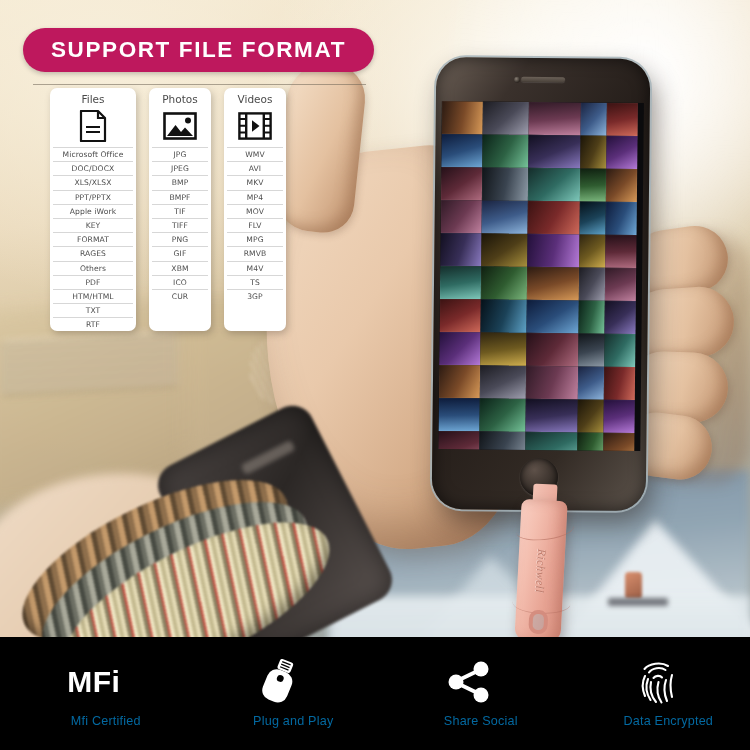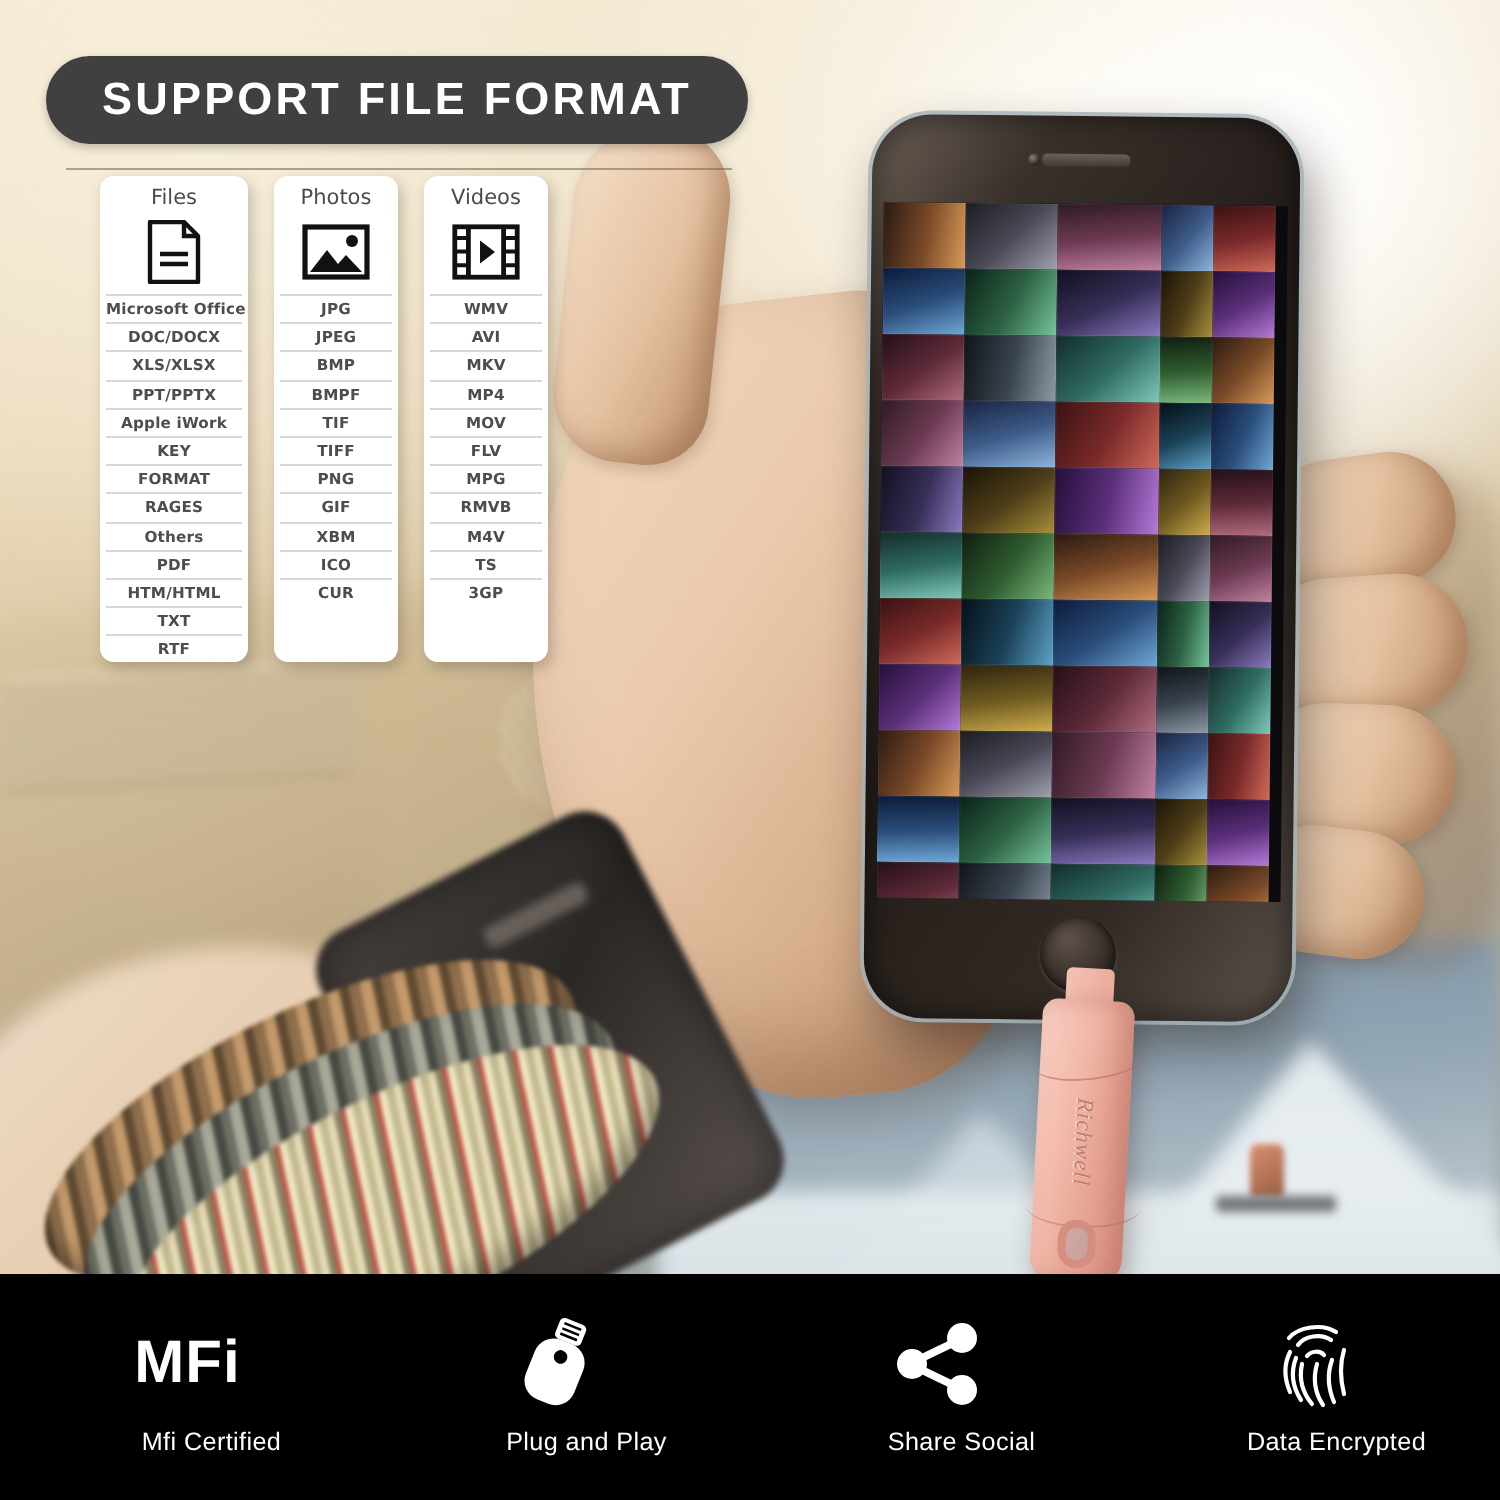--- a/index.html
+++ b/index.html
@@ -230,21 +230,21 @@
     position:absolute; left:50%; bottom:8px; transform:translateX(-50%);
     width:19px; height:24px; border-radius:9px;
     border:4px solid rgba(214,140,124,.9);
     background:rgba(150,170,180,.35);
   }
 
   
   #title-pill {
     position:absolute; left:23px; top:28px; height:44px;
     padding:16px 28px; display:flex; align-items:center;
-    background:#404040; border-radius:22px;
+    background:#be185d; border-radius:22px;
     box-shadow:0 2px 5px rgba(0,0,0,.22);
   }
   #title-pill span {
     color:#fff; font-weight:bold; font-size:22.5px; letter-spacing:1.6px;
   }
   #title-divider {
     position:absolute; left:33px; top:84px; width:333px; height:1px;
     background:rgba(110,100,85,.55);
   }
 
@@ -252,27 +252,27 @@
   #format-cards {
     position:absolute; left:50px; top:88px; display:flex; gap:13px;
   }
   .fmt-card {
     width:62px; min-height:224px;
     background:#fff; border-radius:7px;
     box-shadow:2px 3px 7px rgba(80,70,55,.3);
     padding:5px 3px 0;
     display:flex; flex-direction:column; align-items:center;
   }
-  .fmt-card.wide { width:74px; }
+  .fmt-card.wide { width:86px; }
   .fmt-title {
     font-size:10.5px; color:#4a4a4a; margin-bottom:4px;
     font-family:"DejaVu Sans", sans-serif;
   }
   .fmt-icon { height:34px; display:flex; align-items:center; justify-content:center; margin-bottom:4px; }
-  .fmt-list { width:100%;font-weight:bold; }
+  .fmt-list { width:100%; }
   .fmt-row {
     font-size:7.6px; color:#4d4d4d; text-align:center;
     padding:2.1px 0; border-top:1px solid #d7d7d7;
     font-family:"DejaVu Sans", sans-serif; letter-spacing:.1px;
     white-space:nowrap;
   }
   .fmt-row:first-child { border-top:1px solid #d7d7d7; }
 
   
   #feature-bar {
@@ -282,21 +282,21 @@
   .feature {
     flex:1; display:flex; flex-direction:column;
     align-items:center; justify-content:center; gap:9px;
   }
   .feature-icon {
     height:46px; display:flex; align-items:center; justify-content:center;
     color:#fff;
   }
   .mfi-text { color:#fff; font-size:30px; font-weight:bold; letter-spacing:.5px; }
   .feature-label {
-    color:#ffffff; font-size:12.6px; letter-spacing:.2px;
+    color:#0369a1; font-size:12.6px; letter-spacing:.2px;
     font-family:"Liberation Sans", sans-serif; white-space:nowrap;padding-left:24px;
   }
 </style>
 </head>
 <body>
 
 <div id="photo-bg">
   <div class="bg-base"></div>
   <div class="win-haze"></div>
   <div class="dash-panel"></div>

